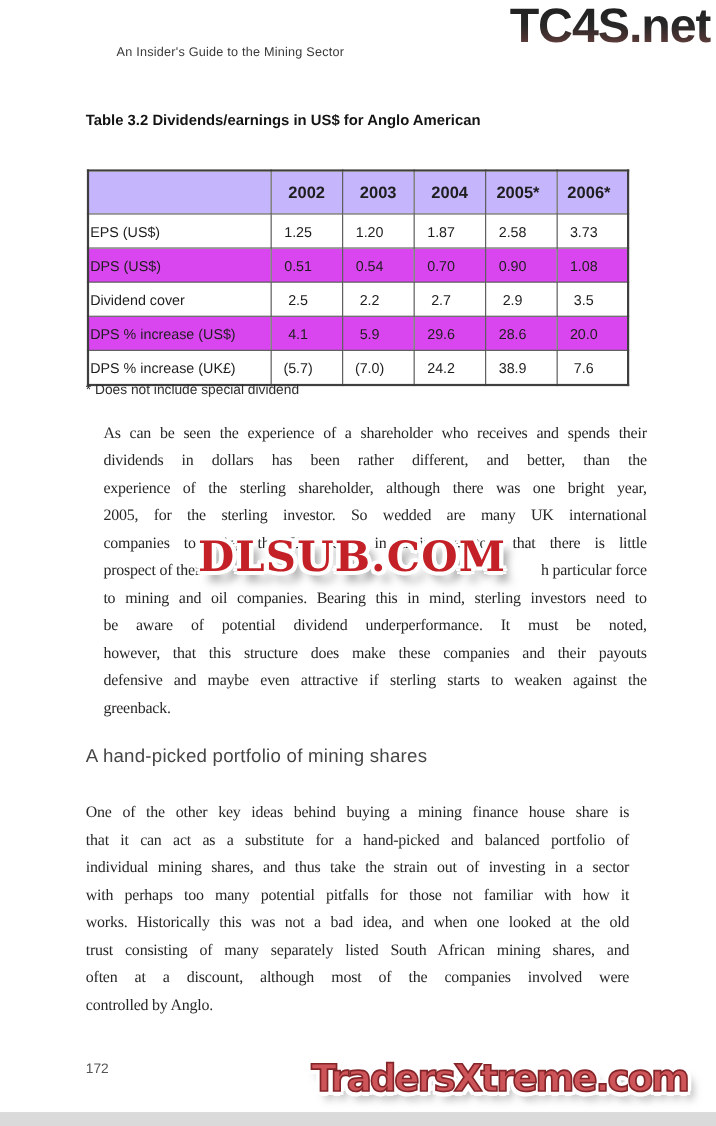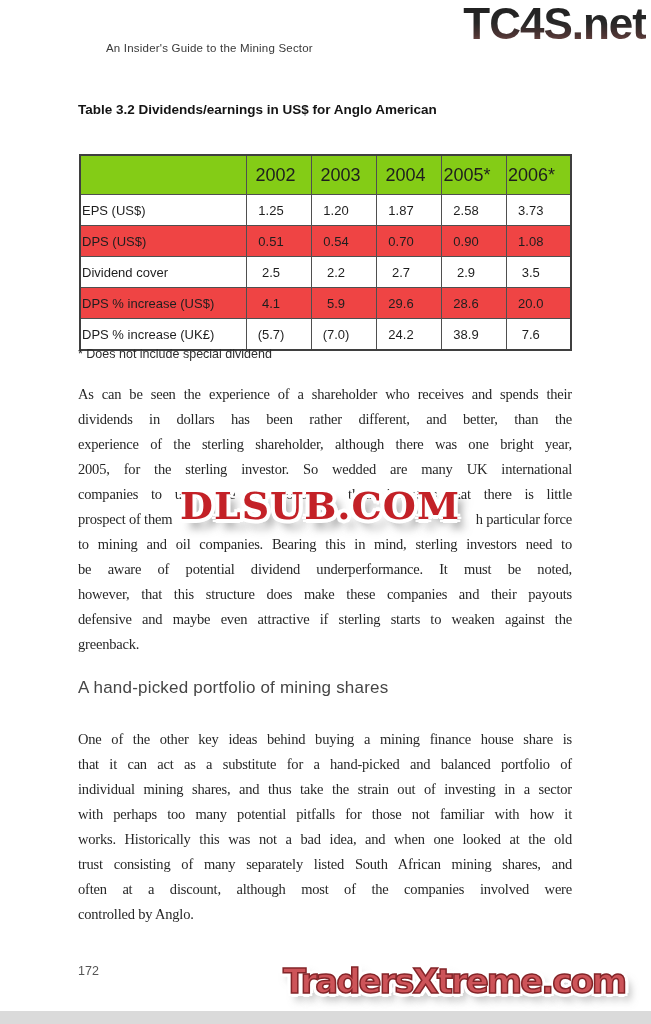--- a/index.html
+++ b/index.html
@@ -35,37 +35,37 @@
     font-family:"Liberation Sans","DejaVu Sans",sans-serif;
     font-size:13px;color:#1e1e1e;
   }
   table.divtable col.c-label{width:166px;}
   table.divtable col.c-year{width:65px;}
   table.divtable th,table.divtable td{
     border:1px solid #4f4f4f;vertical-align:middle;overflow:hidden;white-space:nowrap;
   }
   table.divtable{border:2px solid #3f3f3f;}
   table.divtable thead th{
-    background:#84cc16;font-weight:normal;font-size:18px;height:38px;
+    background:#c4b5fd;font-weight:bold;font-size:15px;height:38px;
     text-align:right;padding:0 15px 0 0;
   }
   table.divtable thead th.lbl{padding:0;}
   table.divtable tbody td{height:28px;}
   table.divtable td.lbl{text-align:left;}
   table.divtable td.num{text-align:center;padding-right:16px;}
-  table.divtable tr.alt td{background:#ef4444;}
+  table.divtable tr.alt td{background:#d946ef;}
   .footnote{
     position:absolute;left:78px;top:347px;
     font-family:"Liberation Sans","DejaVu Sans",sans-serif;
     font-size:12.5px;color:#2e2e2e;
   }
 
   
   .para{position:absolute;left:78px;width:494px;}
-  #p1{top:382px;}
+  #p1{top:382px;margin-left:16px;}
   #p2{top:727px;}
   .bline{
     height:25px;line-height:25px;font-size:14.5px;letter-spacing:-0.2px;
     color:#272727;text-align:justify;text-align-last:justify;white-space:nowrap;
   }
   .bline.last{text-align-last:left;}
   .bline.split{display:flex;justify-content:space-between;}
   .sec-heading{
     position:absolute;left:78px;top:678px;
     font-family:"Liberation Sans","DejaVu Sans",sans-serif;

